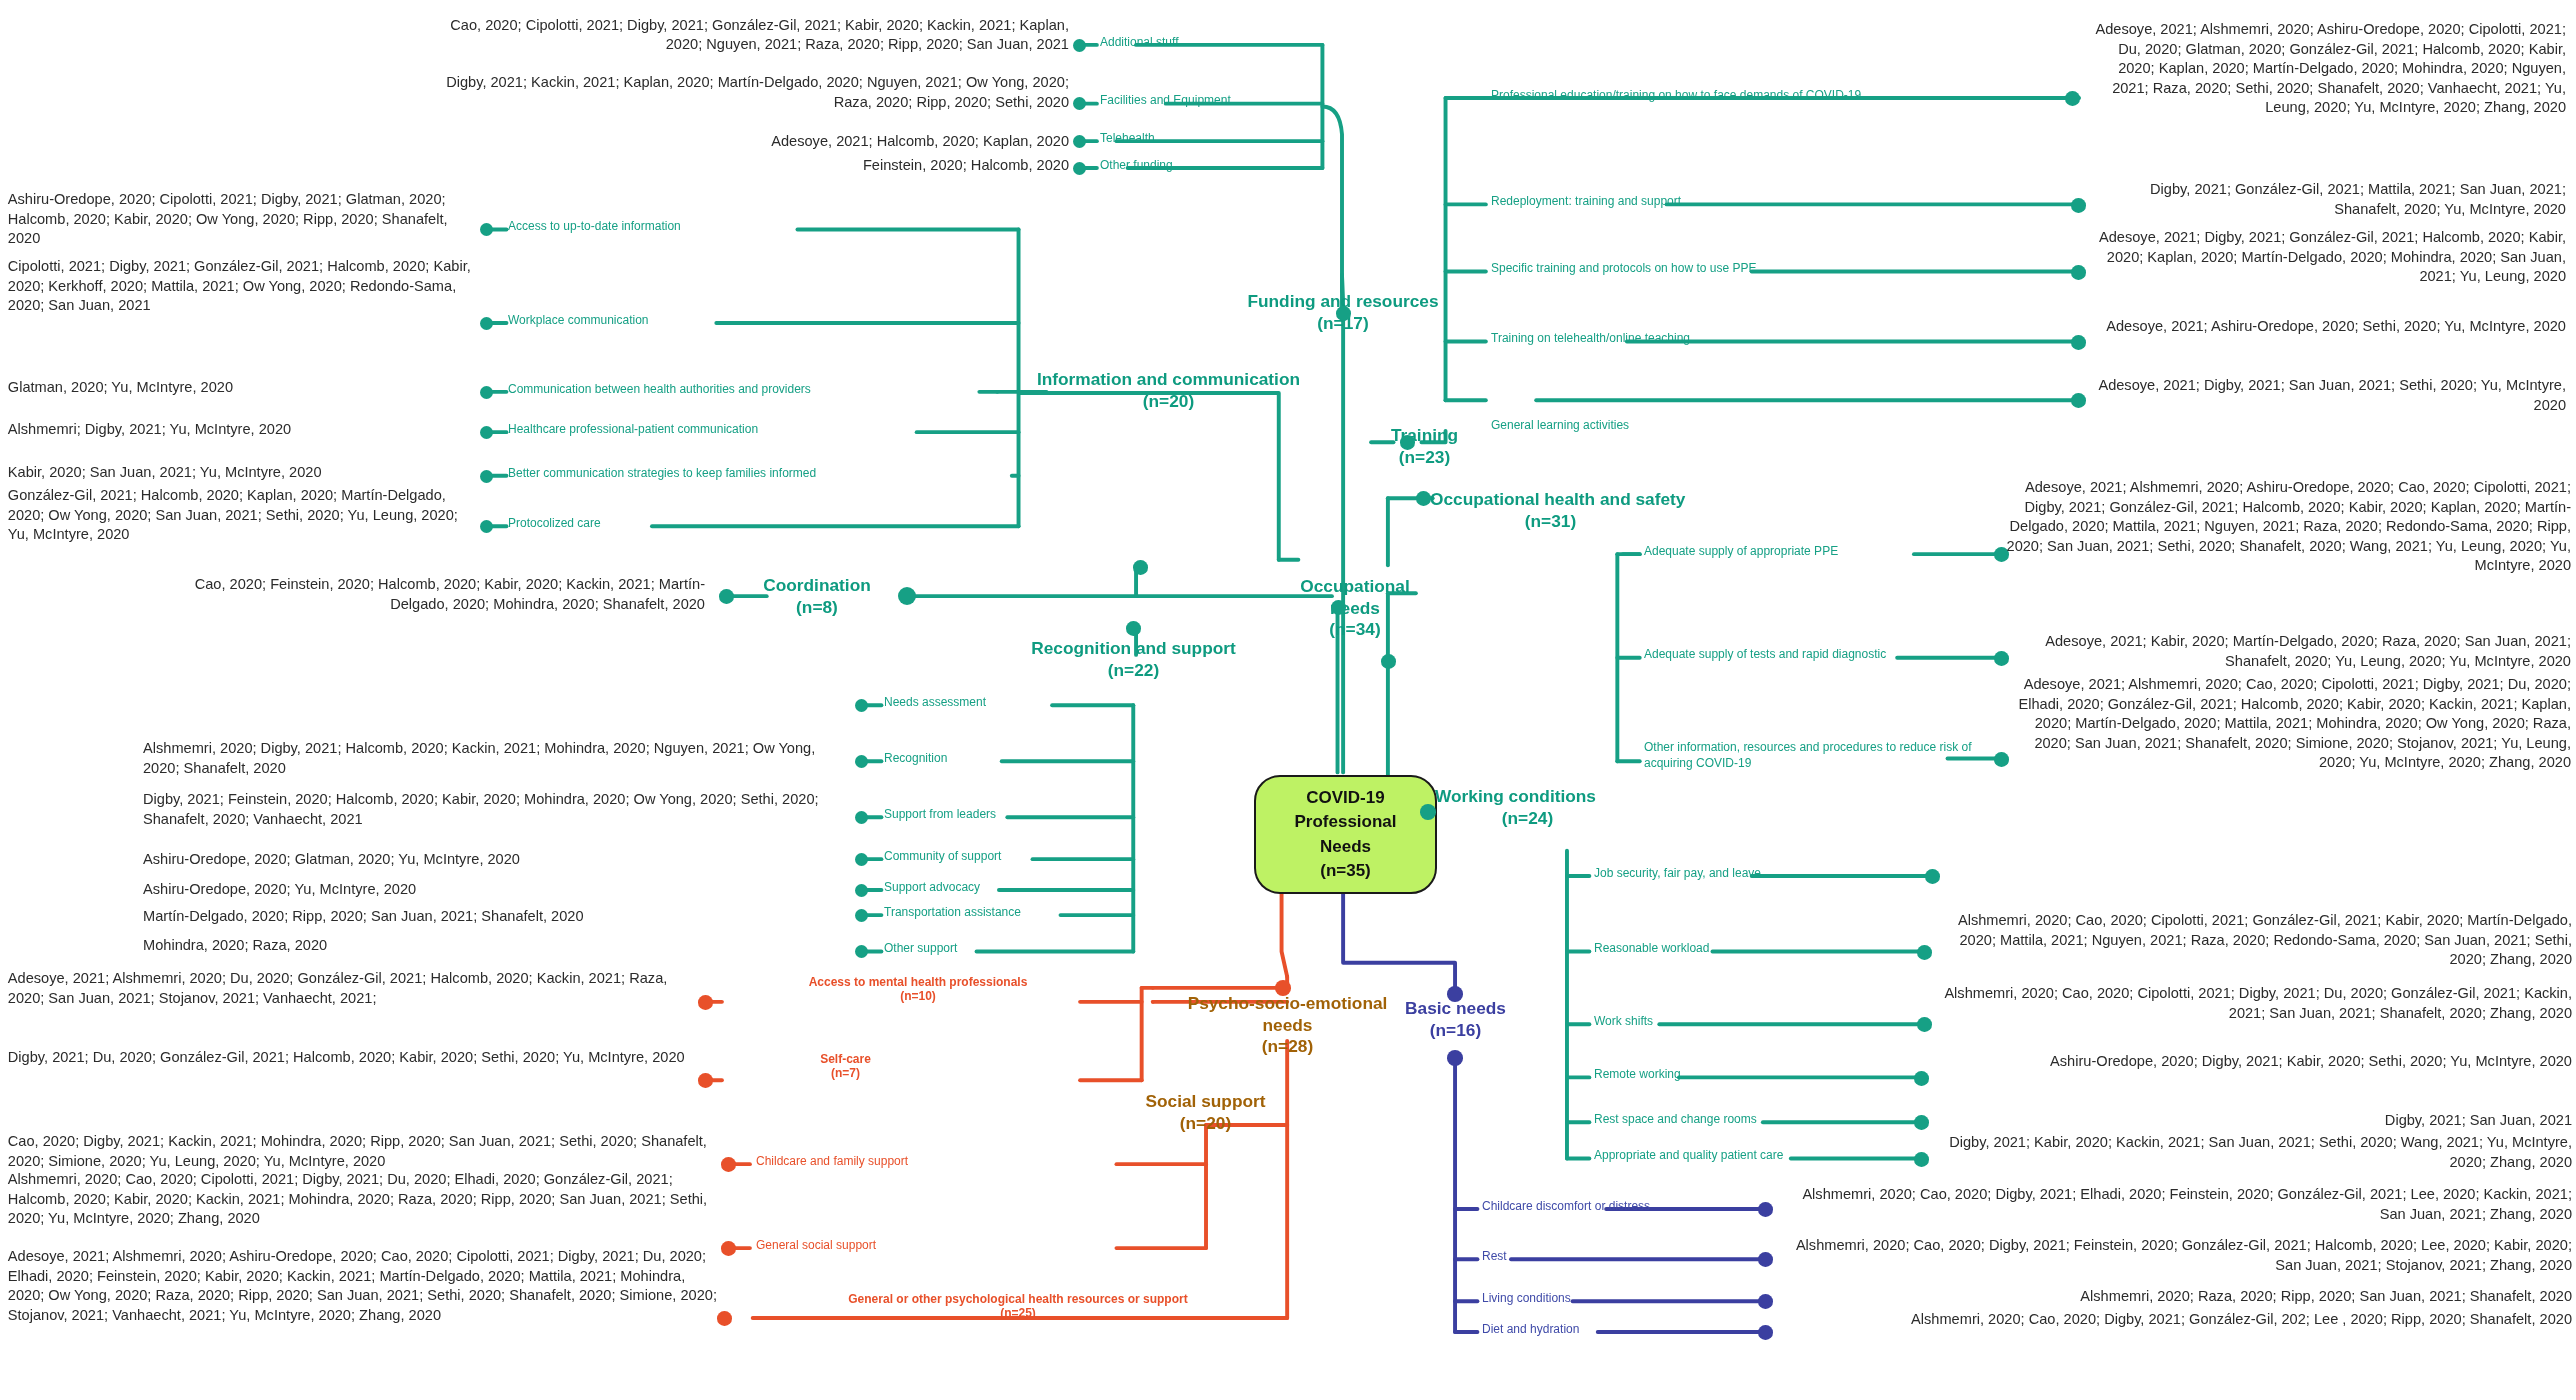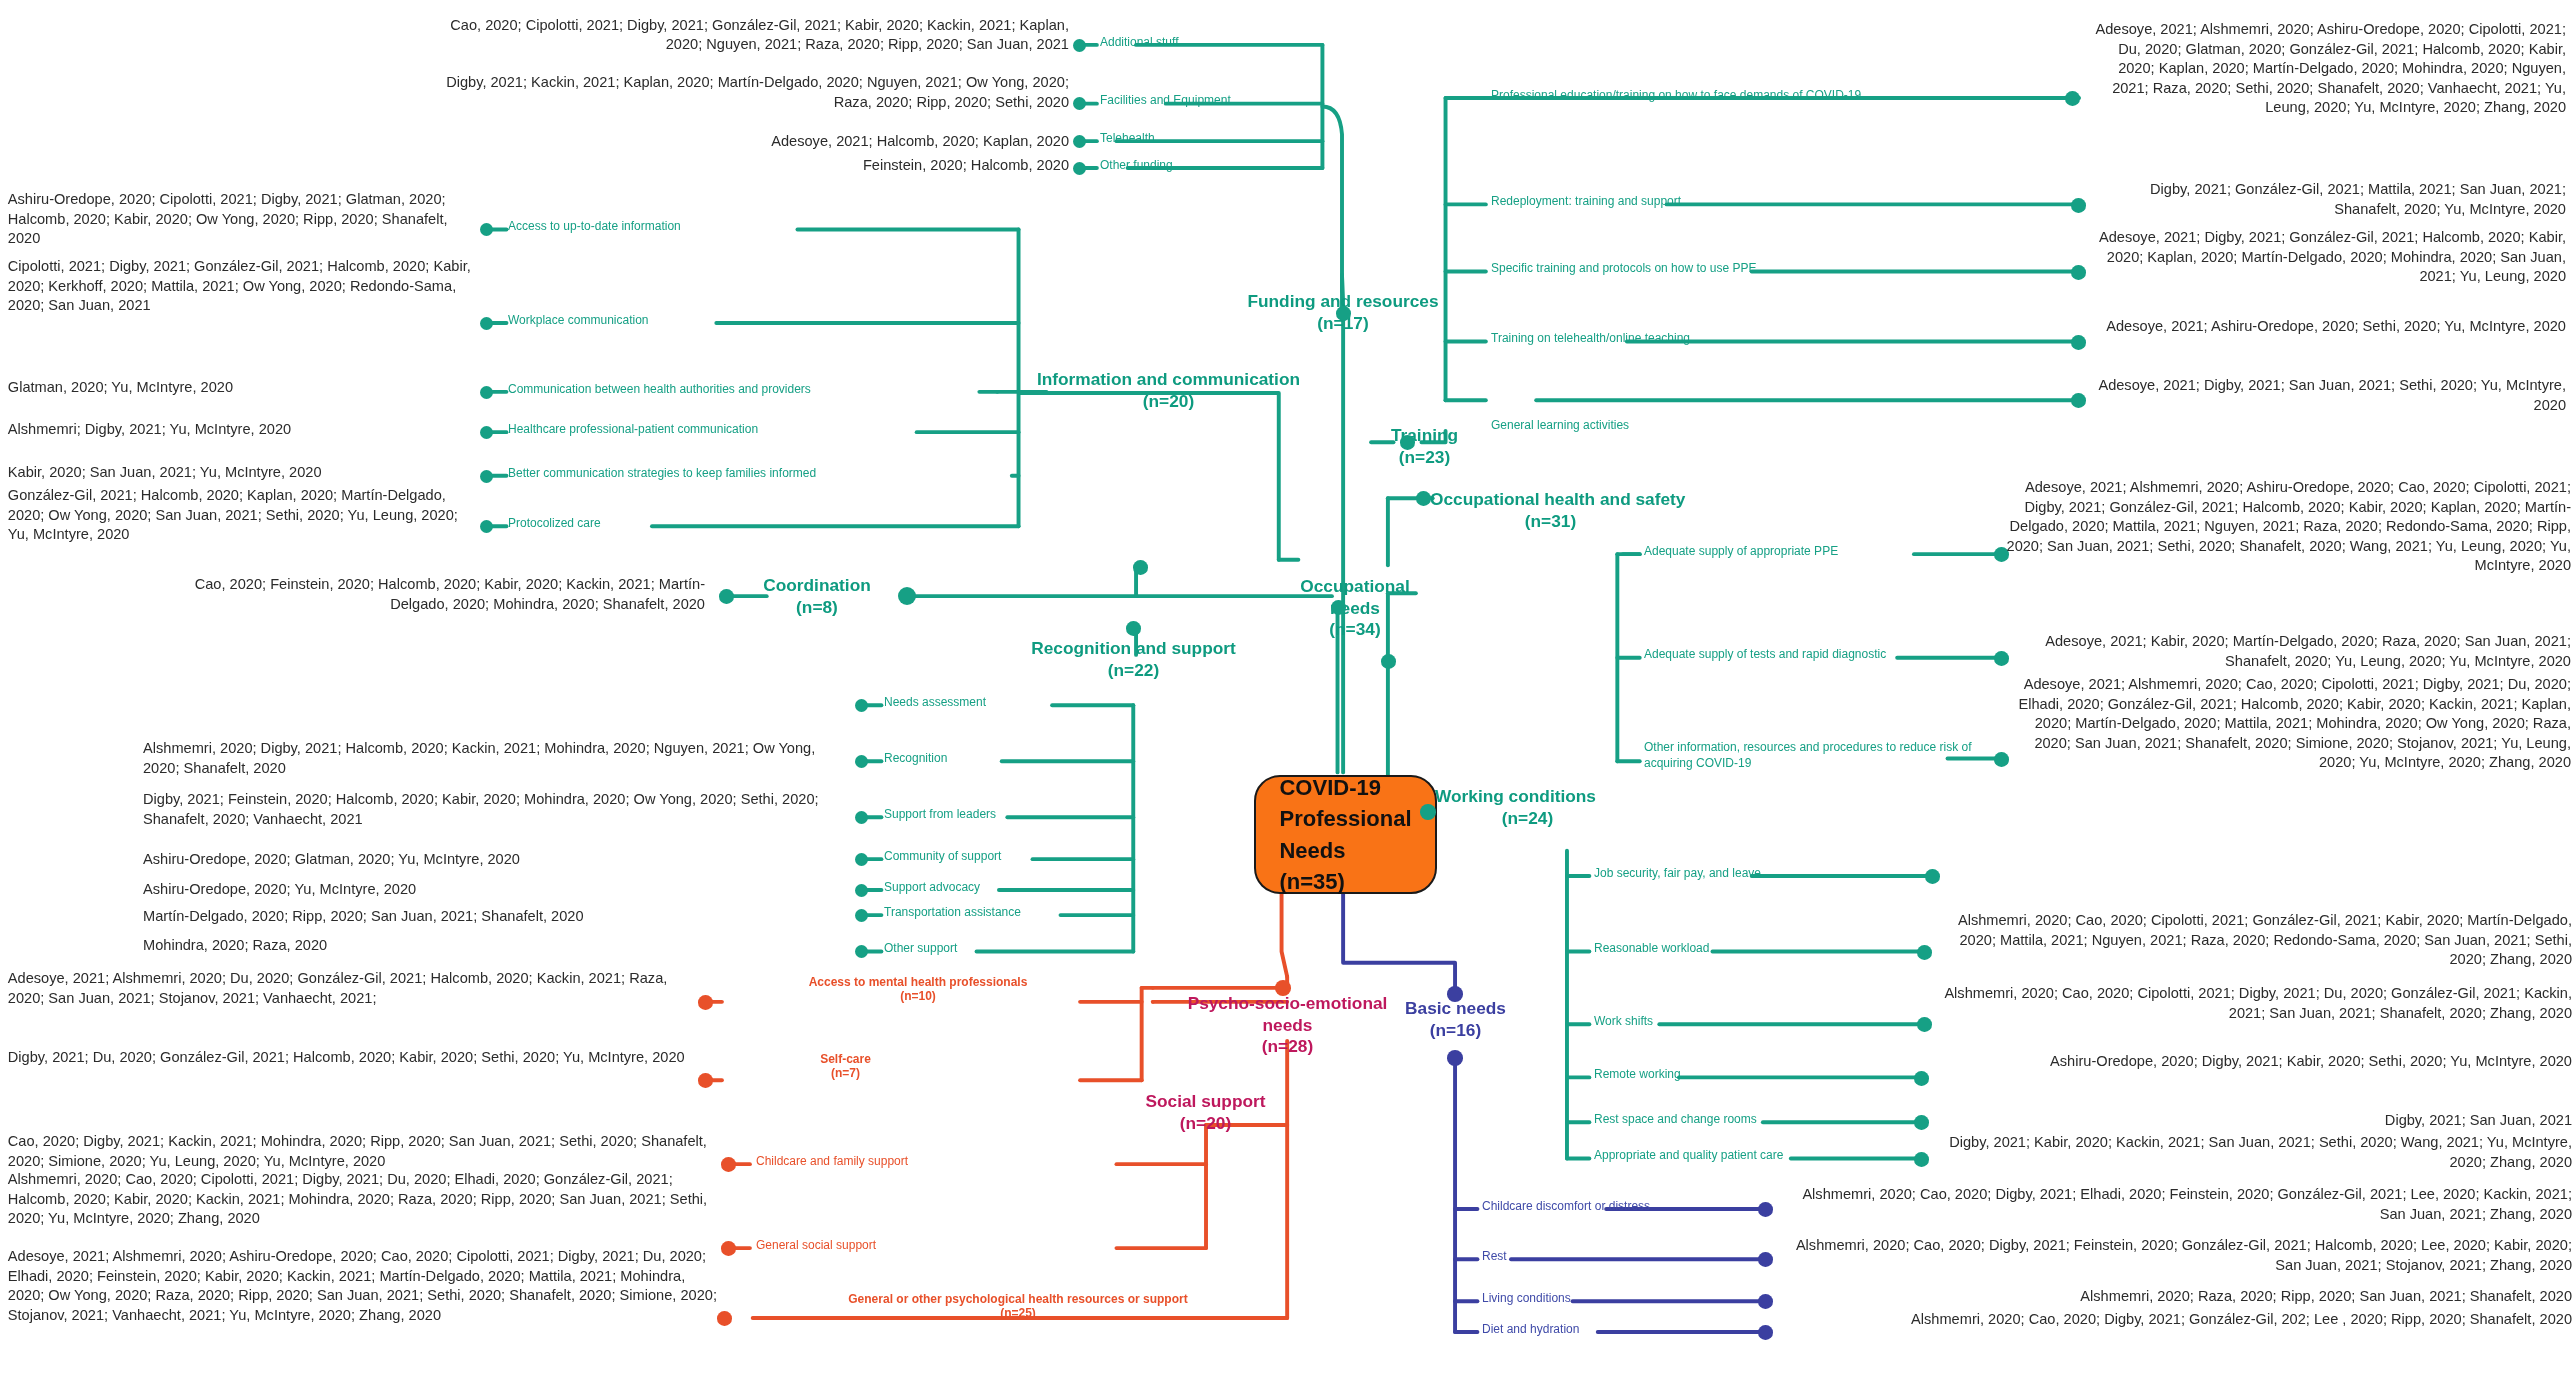--- a/index.html
+++ b/index.html
@@ -9,25 +9,25 @@
   .node{position:absolute;box-sizing:border-box;}
   .cite{font-size:14.6px;line-height:1.34;color:#2b2b2b;}
   .cite.r{text-align:right;}
   .cite.l{text-align:left;}
   .leaf{font-size:12px;color:#16a085;white-space:nowrap;}
   .leaf.blue{color:#3f4aa8;}
   .leaf.red{color:#e8502a;font-weight:bold;}
   .leaf.wrap{white-space:normal;}
   .branch{font-size:17.3px;font-weight:bold;color:#0e9b80;text-align:center;line-height:1.25;}
   .branch.blue{color:#3b3fa0;}
-  .branch.red{color:#be185d;}
+  .branch.red{color:#a16207;}
   .center-box{
-    position:absolute;border:2.8px solid #1a1a1a;border-radius:26px;background:#f97316;
-    display:flex;align-items:center;justify-content:center;
-    font-weight:bold;font-size:22px;line-height:1.42;color:#111;
+    position:absolute;border:2.8px solid #1a1a1a;border-radius:26px;background:#bef264;
+    display:flex;align-items:center;justify-content:center;text-align:center;
+    font-weight:bold;font-size:17px;line-height:1.42;color:#111;
   }
   .dot{position:absolute;border-radius:50%;}
 </style>
 </head>
 <body>
 
 <div id="canvas">
 
 <svg id="wires" viewBox="0 0 4603 2503">
   <g fill="none" stroke="#16a085" stroke-width="7" stroke-linecap="round" stroke-linejoin="round">

